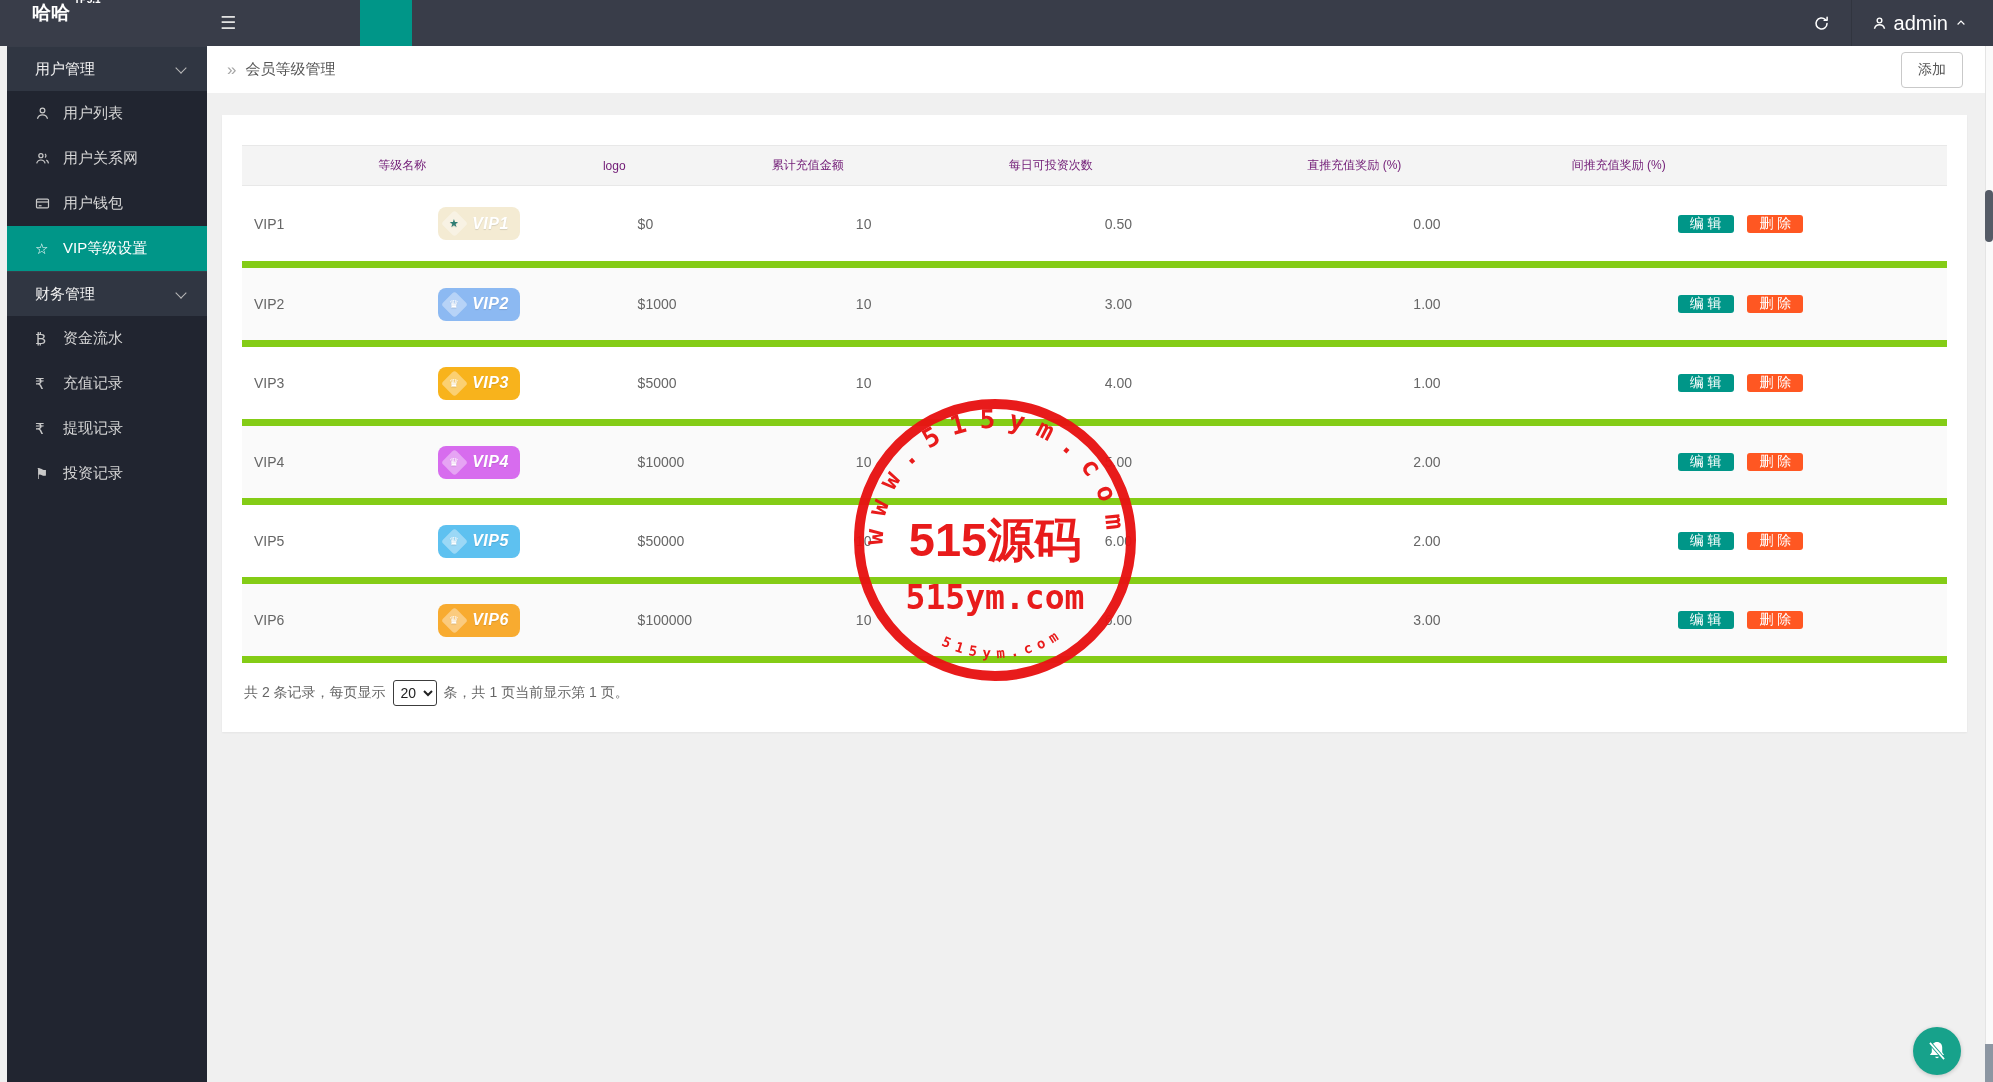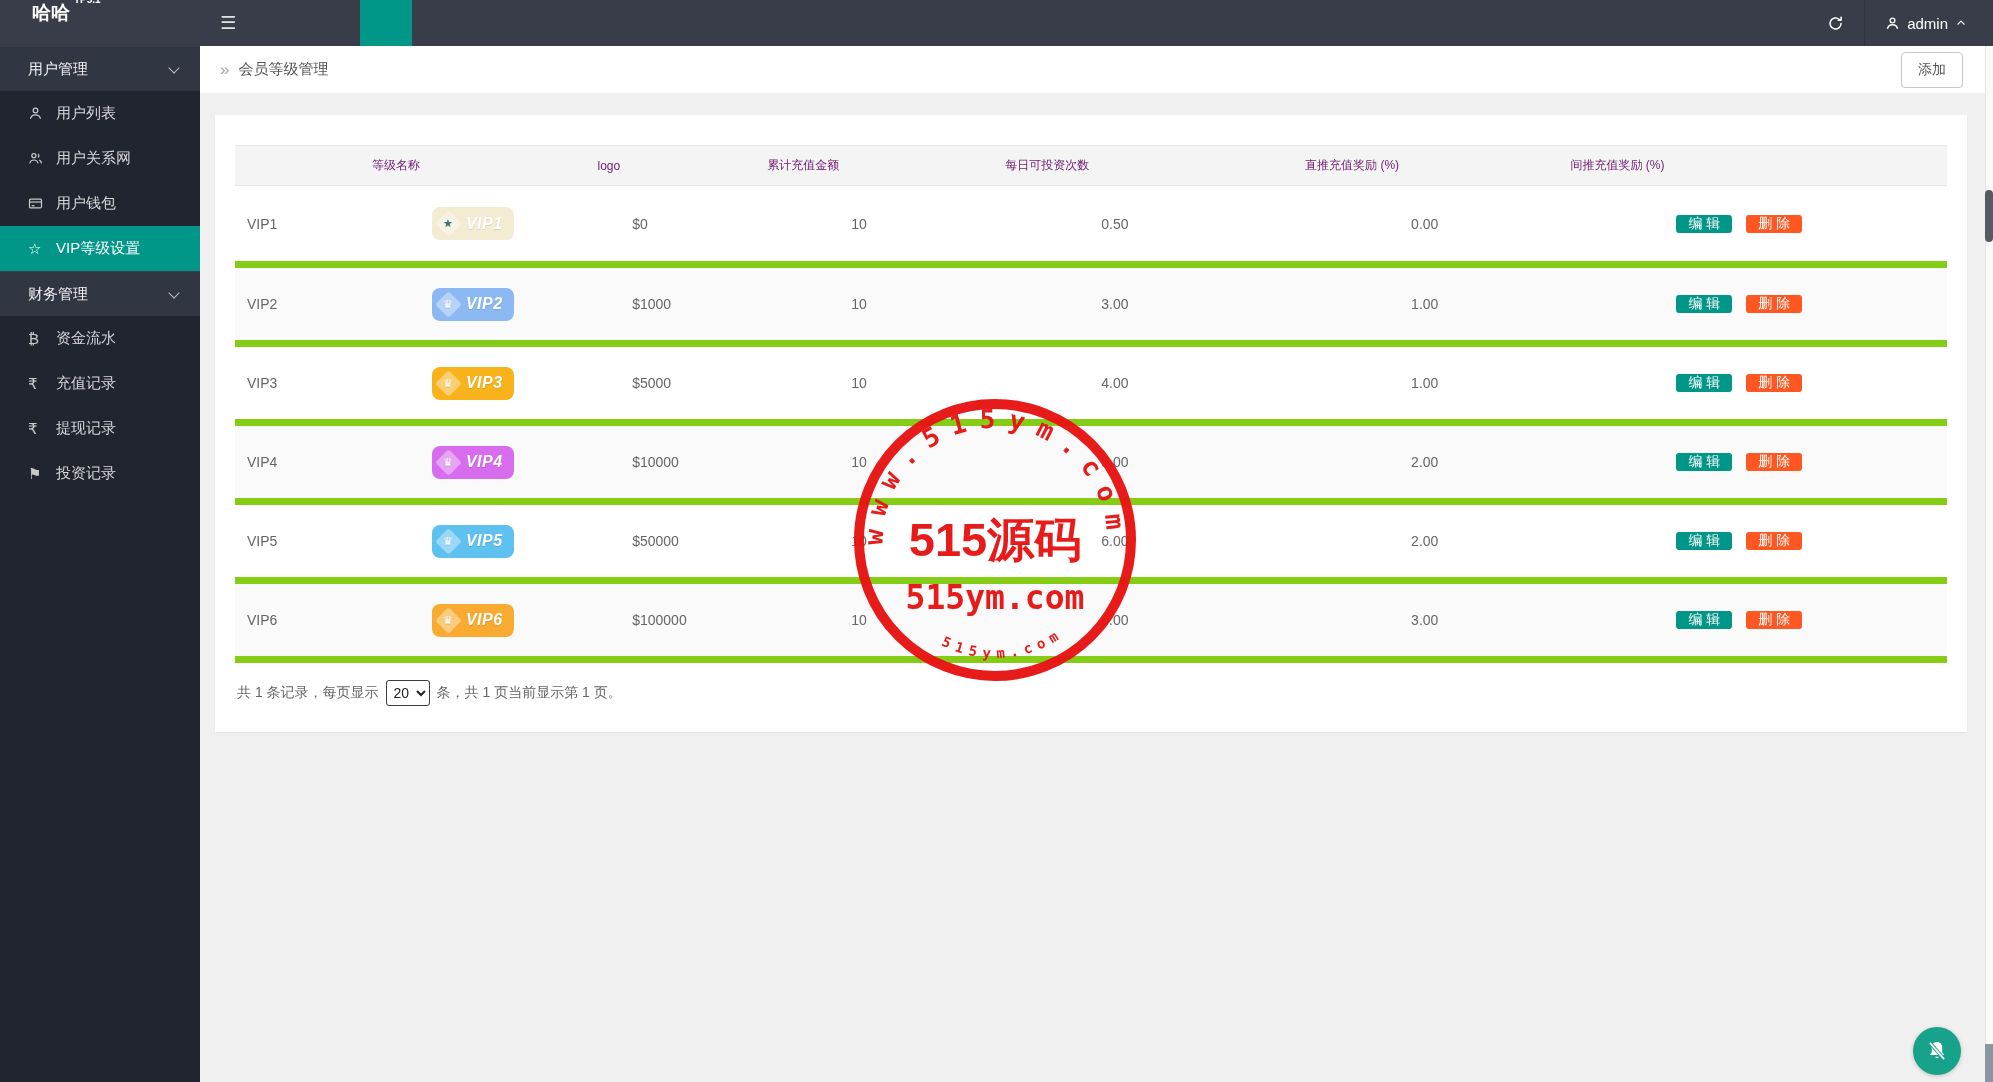--- a/index.html
+++ b/index.html
@@ -11,26 +11,26 @@
   .navbar { position:relative; height:46px; background:#393D49; display:flex; align-items:stretch; color:#fff; z-index:5; }
   .logo { width:200px; display:flex; padding-left:32px; font-size:19px; font-weight:bold; color:#fff; }
   .logo sup { font-size:10px; margin-left:4px; transform:translateY(-6px); font-weight:bold; }
   .burger { width:56px; display:flex; align-items:center; justify-content:center; font-size:18px; color:#e2e2e2; cursor:pointer; }
   .nav-menu { display:flex; align-items:stretch; }
   .nav-item { display:flex; align-items:center; padding:0 26px; font-size:15px; color:#e6e6e6; cursor:pointer; text-decoration:none; }
   .nav-item.active { background:#009688; color:#fff; }
   .nav-right { margin-left:auto; display:flex; align-items:stretch; }
   .refresh { width:58px; display:flex; align-items:center; justify-content:center; cursor:pointer; }
   .refresh svg { width:17px; height:17px; stroke:#fff; fill:none; stroke-width:1.8; }
-  .user { display:flex; align-items:center; gap:7px; padding:0 26px 0 20px; font-size:15px; cursor:pointer; border-left:1px solid #31353f; }
+  .user { display:flex; align-items:center; gap:7px; padding:0 26px 0 20px; font-size:20px; cursor:pointer; border-left:1px solid #31353f; }
   .user svg { stroke:#fff; fill:none; stroke-width:1.5; }
 
   
   .layout { display:flex; height:1036px; }
-  .sidebar { width:200px; background:#212530; flex:none; }
+  .sidebar { width:200px; background:#212530; flex:none;margin-left:7px; }
   .side-entry { position:relative; height:45px; display:flex; align-items:center; padding-left:28px; font-size:15px;
                 color:#d6d6d6; cursor:pointer; background:#212530; }
   .side-entry.section { background:#303642; color:#f1f1f1; border-top:1px solid rgba(255,255,255,.04); }
   .side-entry.active { background:#009688; color:#fff; }
   .side-entry .icon { width:24px; margin-right:4px; display:inline-flex; align-items:center; color:#c9c9c9; }
   .side-entry.active .icon { color:#fff; }
   .side-entry .icon svg { width:15px; height:15px; stroke:currentColor; fill:none; stroke-width:1.3; }
   .ic-ch { font-size:15px; font-family:"DejaVu Sans",sans-serif; }
   .side-entry .chev { display:none; position:absolute; right:22px; top:17px; width:8px; height:8px;
                       border-right:1.6px solid #b9b9b9; border-bottom:1.6px solid #b9b9b9; transform:rotate(45deg); }
@@ -357,21 +357,21 @@
                   <td>3.00</td>
                   <td>
                     <button class="row-btn btn-edit">编 辑</button>
                     <button class="row-btn btn-del">删 除</button>
                   </td>
                 </tr>
               </tbody>
           </table>
 
           <div class="pager">
-            <span>共 1 条记录，每页显示</span>
+            <span>共 2 条记录，每页显示</span>
             <select>
               <option>20</option>
             </select>
             <span>条，共 1 页当前显示第 1 页。</span>
           </div>
         </div>
       </div>
     </main>
   </div>
 

